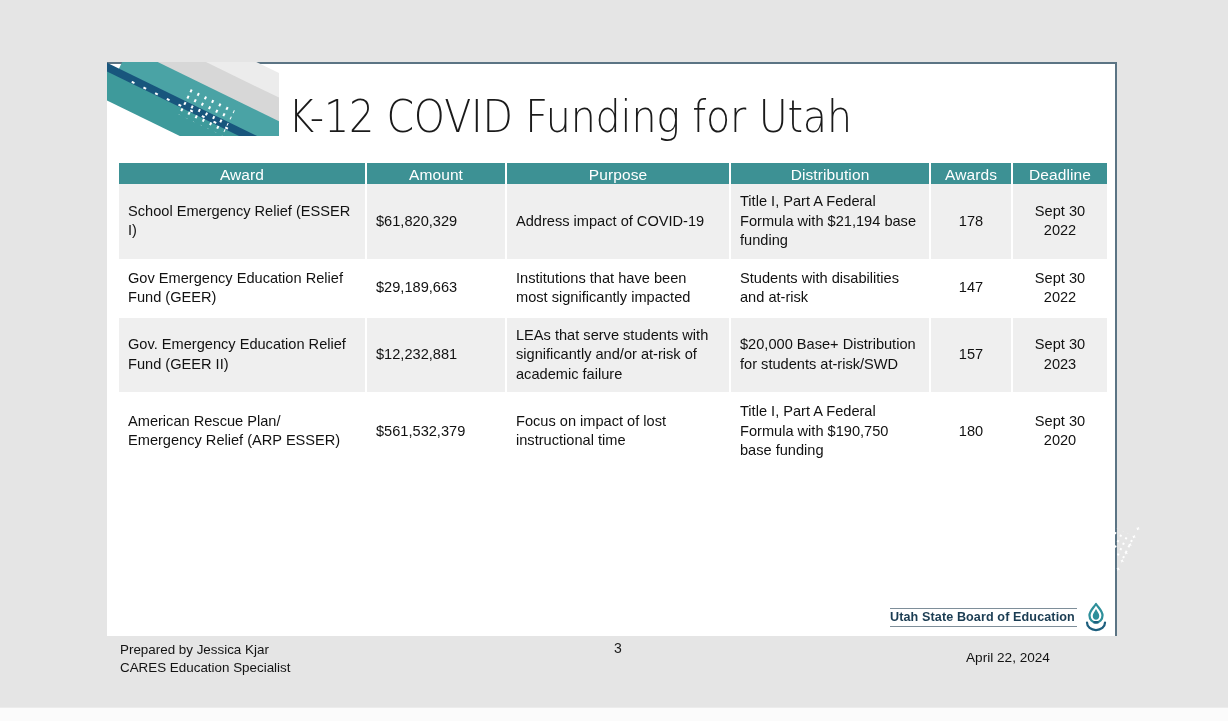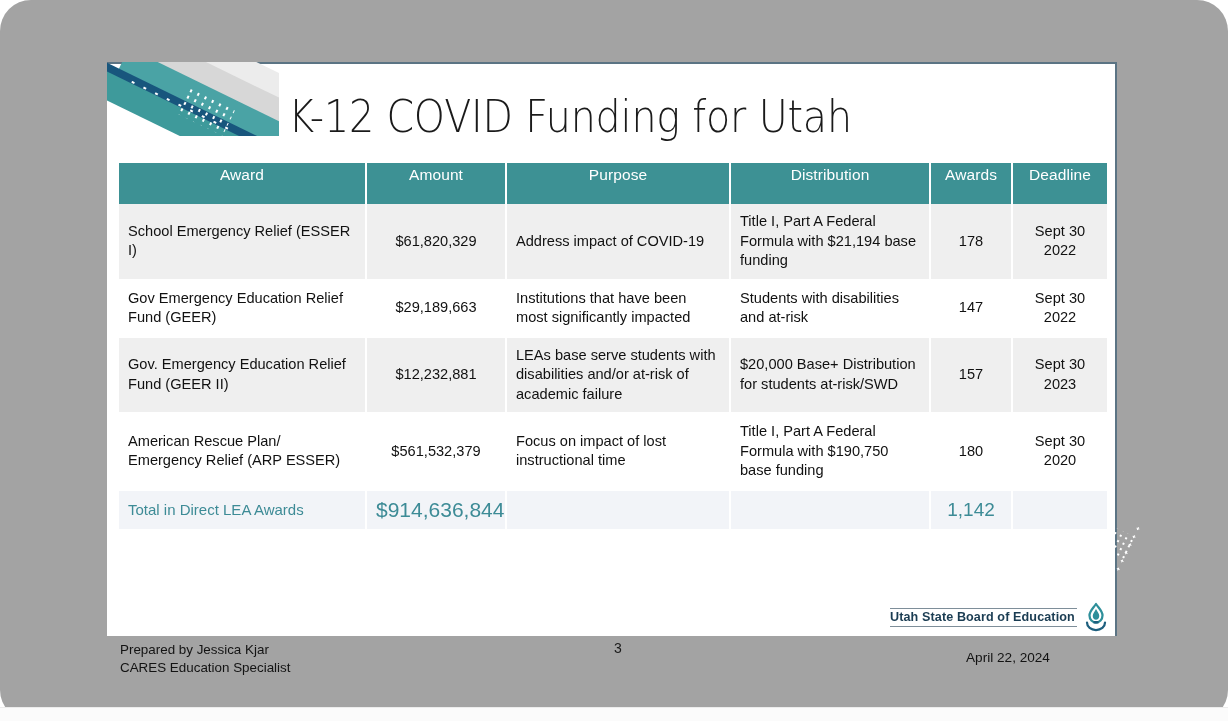--- a/index.html
+++ b/index.html
@@ -2,21 +2,21 @@
 <html><head>
 <meta charset="utf-8">
 <style>
   * { box-sizing: border-box; margin: 0; padding: 0; }
   html, body {
     width: 1228px; height: 721px;
     background: #ffffff;
     font-family: "Liberation Sans", sans-serif;
     overflow: hidden;
   }
-  #stage { position: relative; width: 1228px; height: 721px; background:#a3a3a3;border-radius:31px; }
+  #stage { position: relative; width: 1228px; height: 721px; background:#e5e5e5; }
 
   
   .page-bottom-strip{
     position:absolute; left:0; bottom:0; width:1228px; height:14px;
     background:#fbfbfb; border-top:1px solid #ececec;
   }
 
   
   .slide{
     position:absolute; left:107px; top:62px;
@@ -120,35 +120,35 @@
   .tbl col.c-purpose{ width:222px; }
   .tbl col.c-dist{ width:198px; }
   .tbl col.c-awards{ width:80px; }
   .tbl col.c-deadline{ width:94px; }
 
   .tbl thead th{
     background:#3d9194;
     color:#ffffff;
     font-weight:400;
     font-size:15.5px;
-    padding:3px 6px 20px;
+    padding:3px 6px 0;
     text-align:center;
     letter-spacing:0.1px;
     margin-left:27px;
   }
   .tbl tbody td{
     padding:8px 9px;
     vertical-align:middle;
     color:#111111;
     line-height:19.5px;
     border-bottom:2px solid #ffffff;
   }
   .tbl tbody tr.shade td{ background:#efefef; }
   .tbl tbody tr.plain td{ background:#ffffff; }
-  td.num{ text-align:center; }
+  td.num{ text-align:left; }
   td.ctr{ text-align:center; }
 
   
   tr.total td{
     background:#f2f4f8 !important;
     color:#3d8b96;
     padding-top:9px; padding-bottom:10px;
     border-bottom:none;
   }
   tr.total td.t-label{ font-size:15px; }
@@ -244,43 +244,35 @@
         <td>Students with disabilities and at-risk</td>
         <td class="ctr">147</td>
         <td class="ctr">Sept 30 2022</td>
       </tr>
 
 
 
       <tr class="shade">
         <td>Gov. Emergency Education Relief Fund (GEER II)</td>
         <td class="num">$12,232,881</td>
-        <td>LEAs base serve students with disabilities and/or at-risk of academic failure</td>
+        <td>LEAs that serve students with significantly and/or at-risk of academic failure</td>
         <td>$20,000 Base+ Distribution for students at-risk/SWD</td>
         <td class="ctr">157</td>
         <td class="ctr">Sept 30 2023</td>
       </tr>
 
       <tr class="plain">
         <td>American Rescue Plan/ Emergency Relief (ARP ESSER)</td>
         <td class="num">$561,532,379</td>
         <td>Focus on impact of lost instructional time</td>
         <td>Title I, Part A Federal Formula with $190,750 base funding</td>
         <td class="ctr">180</td>
         <td class="ctr">Sept 30 2020</td>
       </tr>
 
-      <tr class="total">
-        <td class="t-label">Total in Direct LEA Awards</td>
-        <td class="t-amount">$914,636,844</td>
-        <td></td>
-        <td></td>
-        <td class="t-awards">1,142</td>
-        <td></td>
-      </tr>
 
     </tbody>
   </table>
 
   <div class="logo">
     <div class="logo-text">Utah State Board of Education</div>
     <svg class="logo-mark" viewBox="0 0 52 60">
       <path d="M26 4 C20 13 13 18 13 27 c0 8 6 14 13 14 s13-6 13-14 C39 18 32 13 26 4 z" fill="none" stroke="#2e8f9a" stroke-width="4.5" stroke-linejoin="round"></path>
       <path d="M26 14 C23 20 19.5 23 19.5 28 c0 4.4 3 7.6 6.5 7.6 s6.5-3.2 6.5-7.6 C32.5 23 29 20 26 14 z" fill="#2e8f9a"></path>
       <path d="M8 41 C8 50 16 56 26 56 C36 56 44 50 44 41" fill="none" stroke="#1d5f7e" stroke-width="4.5" stroke-linecap="round"></path>

